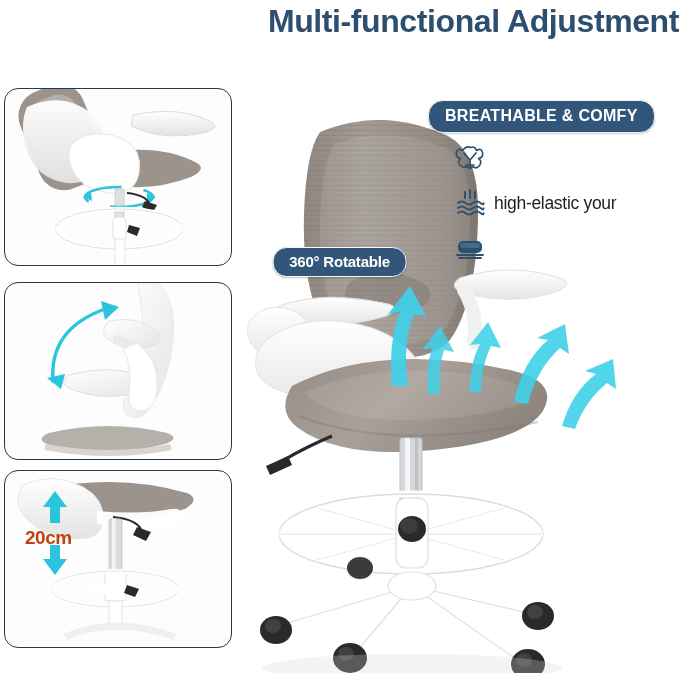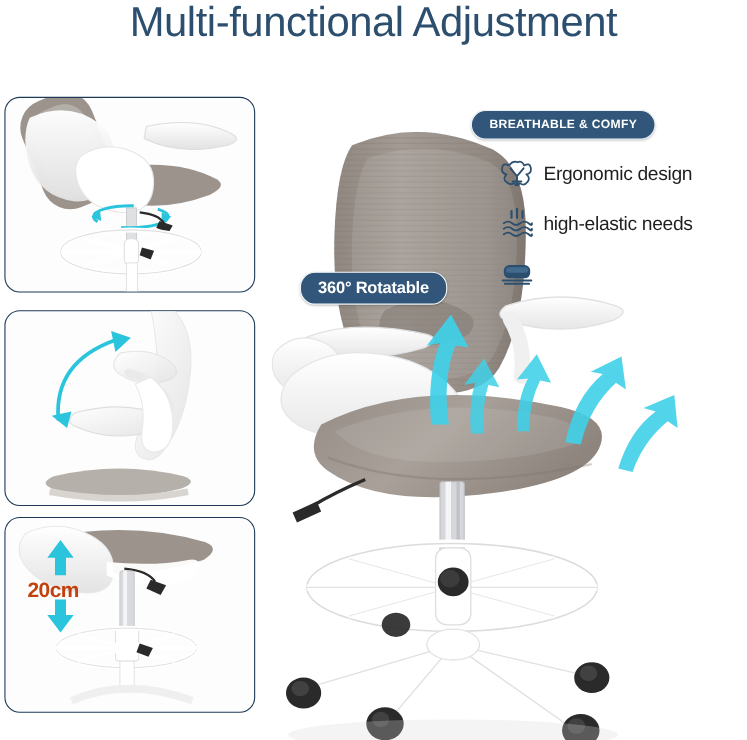--- a/index.html
+++ b/index.html
@@ -8,22 +8,22 @@
     background:#ffffff;
     font-family:"Liberation Sans", sans-serif;
     overflow:hidden;
     position:relative;
   }
   .page{position:absolute;inset:0;}
 
   
   .header{position:absolute;left:0;top:0;width:679px;text-align:center;}
   .title{
-    font-size:38px;font-weight:normal;color:#2d4f6f;
-    letter-spacing:-0.4px;margin:0;padding-top:4px;line-height:34px;
+    font-size:32px;font-weight:bold;color:#2d4f6f;
+    letter-spacing:-0.4px;margin:0;padding-top:4px;line-height:34px;text-align:right;
   }
   .subtitle{
     font-size:22px;color:#2b2b2b;margin:0;padding-top:4px;
     line-height:28px;letter-spacing:-0.2px;
   }
 
   
   .panel{
     position:absolute;left:4px;width:226px;
     border:1.6px solid #1d3a57;border-radius:14px;
@@ -46,21 +46,21 @@
     z-index:9;
   }
   #badge-0{top:247px;}
   #badge-1{top:434px;}
   #badge-2{top:622px;}
 
   
   .comfy-badge{
     position:absolute;left:428px;top:100px;
     background:#31567a;color:#ffffff;
-    font-size:11px;font-weight:bold;letter-spacing:0.3px;
+    font-size:16px;font-weight:bold;letter-spacing:0.3px;
     padding:6px 16px 7px;border-radius:15px;
     border:1.6px solid #eef2f6;
     box-shadow:0 1px 2px rgba(0,0,0,.2);
     white-space:nowrap;
   }
   .feature-list{position:absolute;left:450px;top:136px;width:229px;}
   .feature-row{
     display:flex;align-items:center;height:44px;margin-bottom:1px;
   }
   .feature-icon{
@@ -322,39 +322,38 @@
   <div class="feature-list">
 
     <div class="feature-row">
       <span class="feature-icon">
         <svg width="30" height="28" viewBox="0 0 30 28">
           <path d="M7.5 6.5 q-5 -3 -6 2 q-1 5 4 6 q-4 4 0 7 q3 3 7 1 q2 4 5 0 q4 3 7 -1
                    q3 -4 -1 -7 q5 -1 4 -6 q-1 -5 -6 -2 q-2 -5 -6 -3 q-4 -2 -8 3z" fill="none" stroke="#2d4f6f" stroke-width="1.6" stroke-linejoin="round"></path>
           <path d="M9 9 L15 16 L21 9 M15 16 V24 M11 21 H19" stroke="#2d4f6f" stroke-width="1.7" fill="none" stroke-linecap="round"></path>
         </svg>
       </span>
-      <span class="feature-text">Ergonomic design</span>
     </div>
 
     <div class="feature-row">
       <span class="feature-icon">
         <svg width="30" height="28" viewBox="0 0 30 28">
           <g stroke="#2d4f6f" stroke-width="2" stroke-linecap="round">
             <path d="M10 3 V9"></path>
               <path d="M15 1 V9"></path>
               <path d="M20 3 V9"></path>
           </g>
           <g fill="none" stroke="#2d4f6f" stroke-width="1.7" stroke-linecap="round">
             <path d="M3 14 q4 -3 7.5 0 t7.5 0 t7.5 0 t3 0"></path>
             <path d="M3 19 q4 -3 7.5 0 t7.5 0 t7.5 0 t3 0"></path>
             <path d="M3 24 q4 -3 7.5 0 t7.5 0 t7.5 0 t3 0"></path>
           </g>
         </svg>
       </span>
-      <span class="feature-text">high-elastic needs</span>
+      <span class="feature-text">high-elastic your</span>
     </div>
 
     <div class="feature-row">
       <span class="feature-icon">
         <svg width="30" height="28" viewBox="0 0 30 28">
           <rect x="3" y="7" width="24" height="12" rx="5" fill="#2d4f6f"></rect>
           <rect x="5" y="9" width="20" height="5" rx="2.5" fill="#4a7397" opacity=".75"></rect>
           <path d="M2 21 h26 M4 24 h22" stroke="#2d4f6f" stroke-width="1.8" stroke-linecap="round"></path>
         </svg>
       </span>

